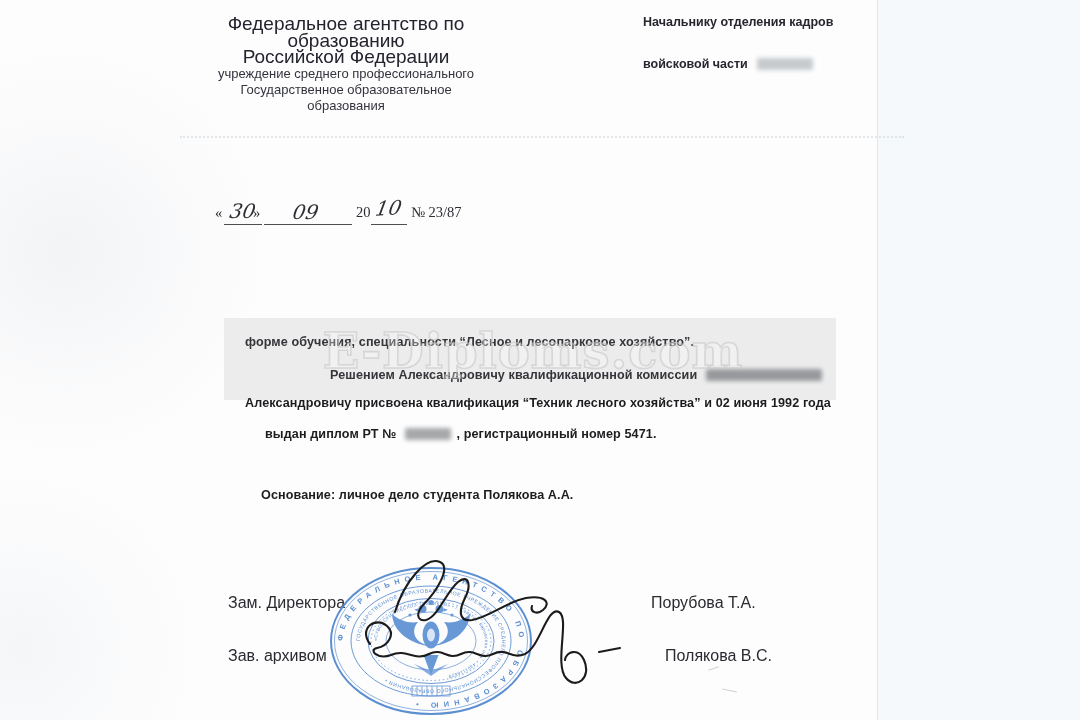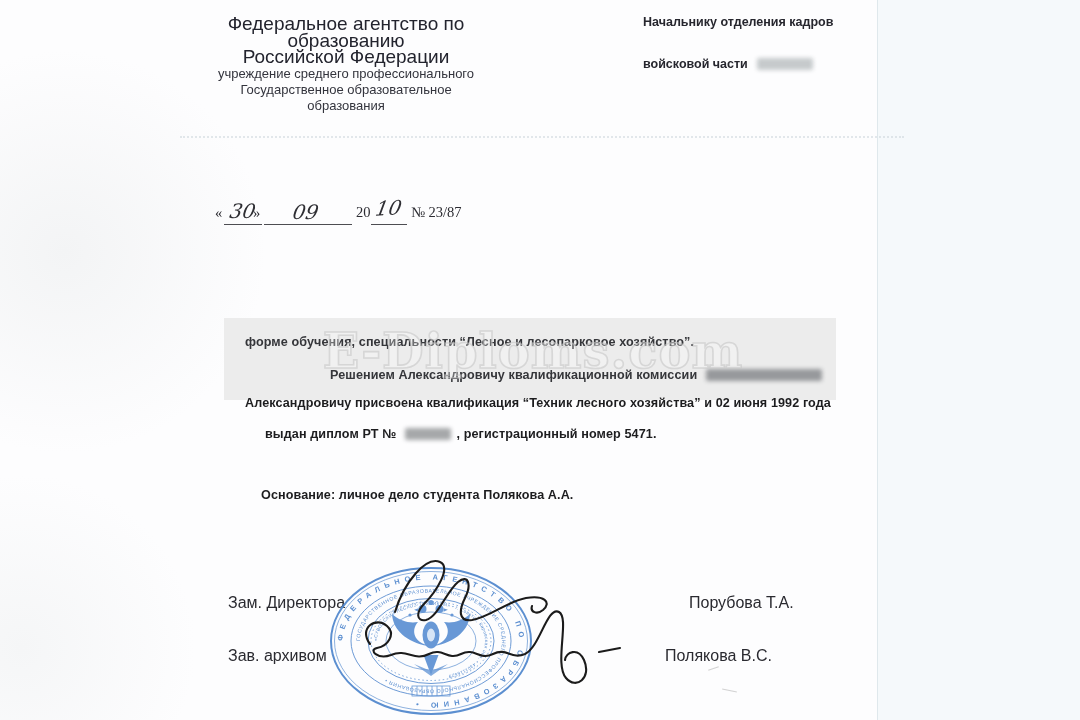--- a/index.html
+++ b/index.html
@@ -101,21 +101,21 @@
   </div>
   <div class="bline" style="left:245px;top:396px;">Александровичу присвоена квалификация “Техник лесного хозяйства” и 02 июня 1992 года</div>
   <div class="bline" style="left:245px;top:427px;padding-left:20px;">
     <span>выдан диплом РТ №</span>
     <span class="redact rd-med" style="width:46px;height:12px;margin:0 2px 0 5px;"></span>
     <span>, регистрационный номер 5471.</span>
   </div>
   <div class="bline" style="left:245px;top:488px;margin-left:16px;">Основание: личное дело студента Полякова А.А.</div>
 
   <div class="sig-label" style="left:228px;top:594px;">Зам. Директора</div>
-  <div class="sig-label" style="left:689px;top:594px;">Порубова Т.А.</div>
+  <div class="sig-label" style="left:651px;top:594px;">Порубова Т.А.</div>
   <div class="sig-label" style="left:228px;top:647px;">Зав. архивом</div>
   <div class="sig-label" style="left:665px;top:647px;">Полякова В.С.</div>
 
   <svg class="abs" style="left:310px;top:545px;" width="250" height="180" viewBox="0 0 250 180">
     <defs>
       <filter id="soft">
           <feGaussianBlur stdDeviation="0.45"></feGaussianBlur>
         </filter>
       <path id="ring1p" d="M33,96 a88,61.5 0 1 1 176,0 a88,61.5 0 1 1 -176,0"></path>
       <path id="ring2p" d="M50,96 a71,48.5 0 1 1 142,0 a71,48.5 0 1 1 -142,0"></path>

